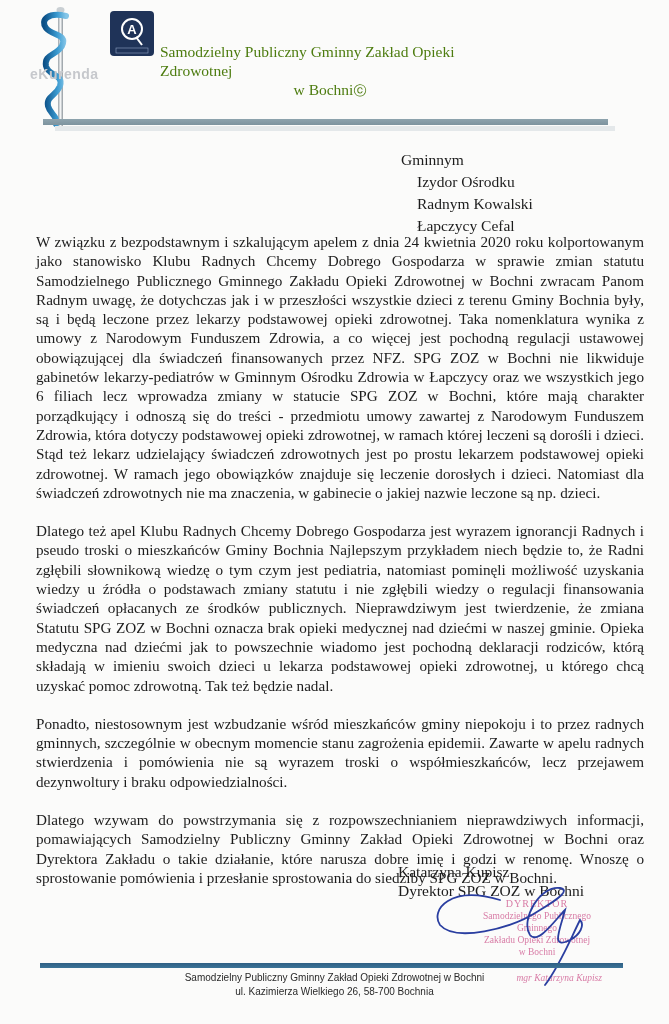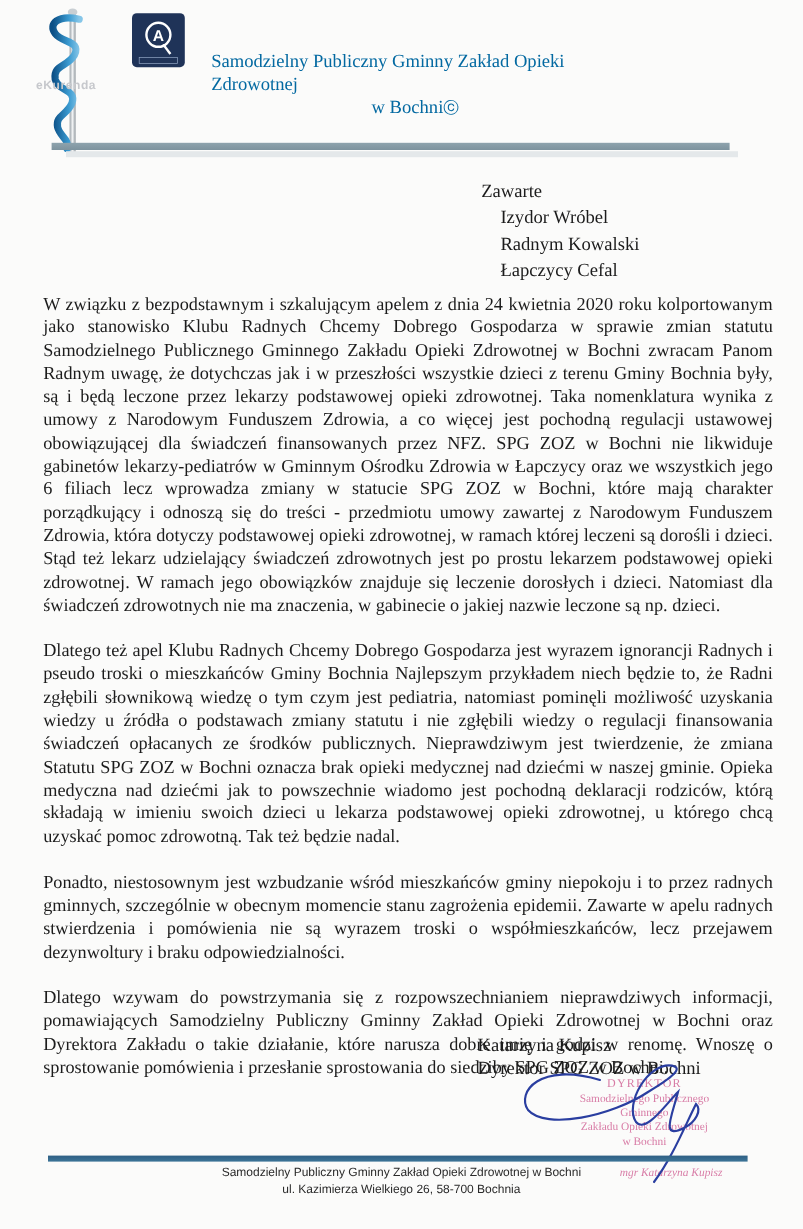--- a/index.html
+++ b/index.html
@@ -4,49 +4,49 @@
 <style>
   html, body { margin: 0; padding: 0; }
   body {
     width: 669px; height: 1024px; overflow: hidden;
     background: #fbfbfa; position: relative;
     font-family: "Liberation Serif", serif; color: #1c1c1c;
   }
   .logo-caduceus { position: absolute; left: 38px; top: 4px; width: 34px; height: 125px; }
   .watermark {
     position: absolute; left: 30px; top: 66px; font-family: "Liberation Sans", sans-serif;
-    font-size: 10px; color: #c6c8cc; font-weight: bold; letter-spacing: 0.5px; text-align: right;
+    font-size: 14px; color: #c6c8cc; font-weight: bold; letter-spacing: 0.5px; text-align: right;
   }
   .qa-logo {
     position: absolute; left: 110px; top: 11px; width: 44px; height: 45px;
     background: #1f3358; border-radius: 4px;
   }
   .qa-logo svg { position: absolute; left: 0; top: 0; }
   .org-title {
-    position: absolute; left: 176px; top: 42px; width: 340px;
-    font-size: 15.5px; color: #0369a1; text-align: center; line-height: 19px;
+    position: absolute; left: 160px; top: 42px; width: 340px;
+    font-size: 15.5px; color: #4d7c0f; text-align: center; line-height: 19px;
   }
   .org-title .l1 { display: block; text-align: left; }
   .header-bar {
     position: absolute; left: 43px; top: 119px; width: 565px; height: 6px;
     background: linear-gradient(#8ea3ad, #7d939e);
   }
   .header-bar-shadow {
     position: absolute; left: 55px; top: 126px; width: 560px; height: 5px;
     background: #e4e8ea;
   }
   .recipients {
     position: absolute; left: 417px; top: 149px; font-size: 15.5px; line-height: 22px;
   }
   .recipients .greet { margin-left: -16px; }
   .body-text {
     position: absolute; left: 36px; top: 228px; width: 608px;
     font-size: 15.2px; line-height: 19.3px; text-align: justify;
   }
-  .body-text p { margin: 16px 0 19px 0; }
+  .body-text p { margin: 4px 0 19px 0; }
   .signature-block {
     position: absolute; left: 398px; top: 862px; font-size: 15.5px; line-height: 19px;
   }
   .stamp {
     position: absolute; left: 462px; top: 898px; width: 150px;
     font-family: "Liberation Serif", serif; font-size: 9.5px; color: #d87ca6;
     text-align: center; line-height: 12px;
   }
   .stamp .title { font-size: 10px; letter-spacing: 1px; }
   .stamp .sig-name { font-style: italic; margin-top: 14px; display: block; text-align: right; padding-right: 10px; }
@@ -93,22 +93,22 @@
 
 <div class="org-title">
   <span class="l1">Samodzielny Publiczny Gminny Zakład Opieki Zdrowotnej</span>
   <span>w Bochni</span><span style="font-size:13px;">ⓒ</span>
 </div>
 
 <div class="header-bar"></div>
 <div class="header-bar-shadow"></div>
 
 <div class="recipients">
-  <div class="greet">Zawarte</div>
-  <div>Izydor Wróbel</div>
+  <div class="greet">Gminnym</div>
+  <div>Izydor Ośrodku</div>
   <div>Radnym Kowalski</div>
   <div>Łapczycy Cefal</div>
 </div>
 
 <div class="body-text">
   <p>W związku z bezpodstawnym i szkalującym apelem z dnia 24 kwietnia 2020 roku kolportowanym jako stanowisko Klubu Radnych Chcemy Dobrego Gospodarza w sprawie zmian statutu Samodzielnego Publicznego Gminnego Zakładu Opieki Zdrowotnej w Bochni zwracam Panom Radnym uwagę, że dotychczas jak i w przeszłości wszystkie dzieci z terenu Gminy Bochnia były, są i będą leczone przez lekarzy podstawowej opieki zdrowotnej. Taka nomenklatura wynika z umowy z Narodowym Funduszem Zdrowia, a co więcej jest pochodną regulacji ustawowej obowiązującej dla świadczeń finansowanych przez NFZ. SPG ZOZ w Bochni nie likwiduje gabinetów lekarzy-pediatrów w Gminnym Ośrodku Zdrowia w Łapczycy oraz we wszystkich jego 6 filiach lecz wprowadza zmiany w statucie SPG ZOZ w Bochni, które mają charakter porządkujący i odnoszą się do treści - przedmiotu umowy zawartej z Narodowym Funduszem Zdrowia, która dotyczy podstawowej opieki zdrowotnej, w ramach której leczeni są dorośli i dzieci. Stąd też lekarz udzielający świadczeń zdrowotnych jest po prostu lekarzem podstawowej opieki zdrowotnej. W ramach jego obowiązków znajduje się leczenie dorosłych i dzieci. Natomiast dla świadczeń zdrowotnych nie ma znaczenia, w gabinecie o jakiej nazwie leczone są np. dzieci.</p>
   <p>Dlatego też apel Klubu Radnych Chcemy Dobrego Gospodarza jest wyrazem ignorancji Radnych i pseudo troski o mieszkańców Gminy Bochnia  Najlepszym przykładem niech będzie to, że Radni zgłębili słownikową wiedzę o tym czym jest pediatria, natomiast pominęli możliwość uzyskania wiedzy u źródła o podstawach zmiany statutu i nie zgłębili wiedzy o regulacji finansowania świadczeń opłacanych ze środków publicznych. Nieprawdziwym jest twierdzenie, że zmiana Statutu SPG ZOZ w Bochni oznacza brak opieki medycznej nad dziećmi w naszej gminie. Opieka medyczna nad dziećmi jak to powszechnie wiadomo jest pochodną deklaracji rodziców, którą składają w imieniu swoich dzieci u lekarza podstawowej opieki zdrowotnej, u którego chcą uzyskać pomoc zdrowotną. Tak też będzie nadal.</p>
   <p>Ponadto, niestosownym jest wzbudzanie wśród mieszkańców gminy niepokoju i to przez radnych gminnych, szczególnie w obecnym momencie stanu zagrożenia epidemii. Zawarte w apelu radnych stwierdzenia i pomówienia nie są wyrazem troski o współmieszkańców, lecz przejawem dezynwoltury i braku odpowiedzialności.</p>
   <p>Dlatego wzywam do powstrzymania się z rozpowszechnianiem nieprawdziwych informacji, pomawiających Samodzielny Publiczny Gminny Zakład Opieki Zdrowotnej w Bochni oraz Dyrektora Zakładu o takie działanie, które narusza dobre imię i godzi w renomę. Wnoszę o sprostowanie pomówienia i przesłanie sprostowania do siedziby SPG ZOZ w Bochni.</p>
 </div>

